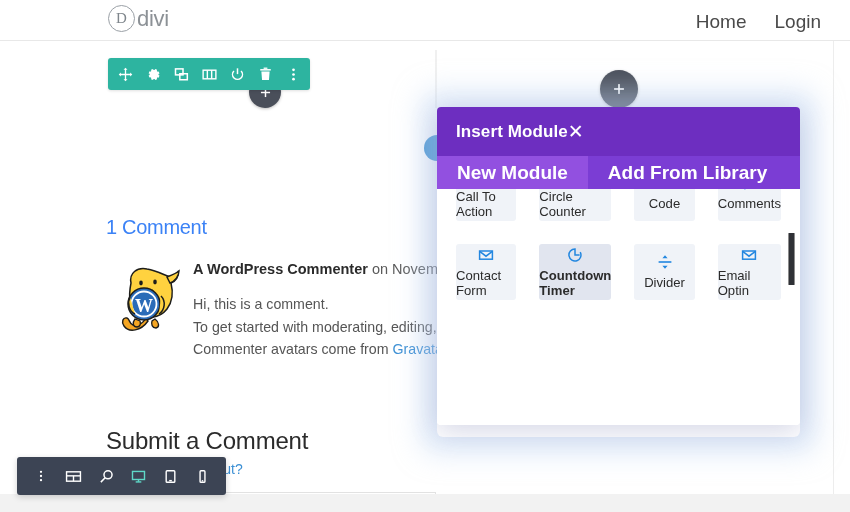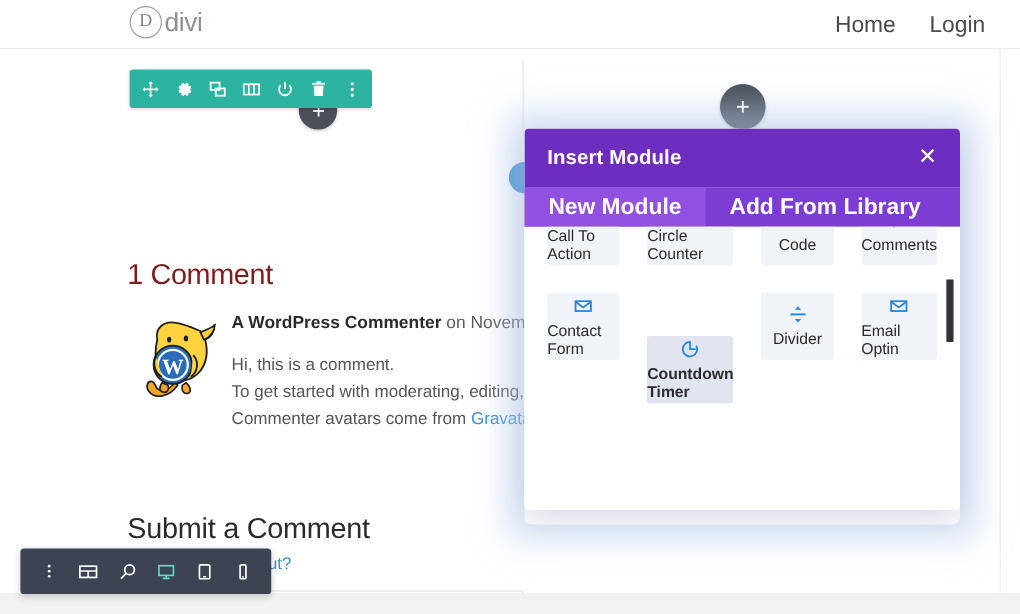--- a/index.html
+++ b/index.html
@@ -57,21 +57,21 @@
     box-shadow: 0 1px 3px rgba(0,0,0,.25);
   }
   .blue-circle {
     position: absolute; left: 424px; top: 135px; width: 26px; height: 26px;
     border-radius: 50%; background: #3a8fd0; z-index: 5;
   }
 
   
   .comment-heading {
     position: absolute; left: 106px; top: 216px;
-    font-size: 24px; color: #7f1d1d; font-weight: 400; letter-spacing: -0.3px;
+    font-size: 20px; color: #3b82f6; font-weight: 400; letter-spacing: -0.3px;
   }
   .comment-block { position: absolute; left: 106px; top: 259px; width: 345px; }
   .avatar { position: absolute; left: 9px; top: 4px; width: 70px; height: 72px; }
   .comment-body { position: absolute; left: 87px; top: 0; width: 270px; }
   .comment-author { font-size: 14.5px; color: #2b2b2b; line-height: 20px; white-space: nowrap; }
   .comment-author b { font-weight: bold; }
   .comment-author .meta { color: #5a5a5a; font-weight: normal; }
   .comment-text { margin-top: 14px; font-size: 14.2px; color: #555; line-height: 22.5px; }
   .comment-text a { color: #3b8fd4; text-decoration: none; }
   .comment-line { white-space: nowrap; }
@@ -89,21 +89,21 @@
 
   
   .modal {
     position: absolute; left: 437px; top: 107px; width: 363px; height: 318px;
     background: #ffffff; border-radius: 4px; z-index: 20;
     box-shadow: 0 6px 28px rgba(60,70,140,.22);
     overflow: hidden;
   }
   .modal-head {
     height: 49px; background: #6d2ec0;
-    display: flex; align-items: center; justify-content: space-between;
+    display: flex; align-items: center; 
     padding: 0 19px;
   }
   .modal-title { color: #fff; font-size: 17px; font-weight: bold; letter-spacing: .1px; }
   .modal-close { color: #fff; font-size: 19px; line-height: 1; cursor: pointer; }
   .modal-tabs { height: 33px; background: #7b3dd4; display: flex; }
   .modal-tab {
     display: flex; align-items: center; padding: 0 20px;
     color: #fff; font-size: 19px; font-weight: bold; cursor: pointer;
   }
   .modal-tab.active { background: #9250e0; }
@@ -113,21 +113,21 @@
   }
   .mod-grid {
     display: grid; grid-template-columns: 1fr 1fr 1fr 1fr; gap: 23px;
     margin-top: -24px;
   }
   .mod-card {
     background: #f0f3f8; border-radius: 3px; height: 56px;
     display: flex; flex-direction: column; align-items: center; justify-content: center;
     gap: 5px; cursor: pointer;
   }
-  .mod-card.hover { background: #e1e5ef; margin-top: 36px; }
+  .mod-card.hover { background: #e1e5ef; }
   .mod-card .mi { color: #2387e0; height: 16px; display:flex; align-items:center; }
   .mod-card .ml { font-size: 13.1px; color: #2b2b2b; }
   .mod-card.hover .ml { font-weight: bold; }
   .modal-track {
     position: absolute; right: 5px; top: 0; width: 7px; height: 236px;
   }
   .modal-thumb {
     position: absolute; right: 0; top: 44px; width: 7px; height: 52px;
     background: #2f3136; border-radius: 1px;
     border-left: 1px solid #8d8d8d; border-right: 1px solid #8d8d8d;

